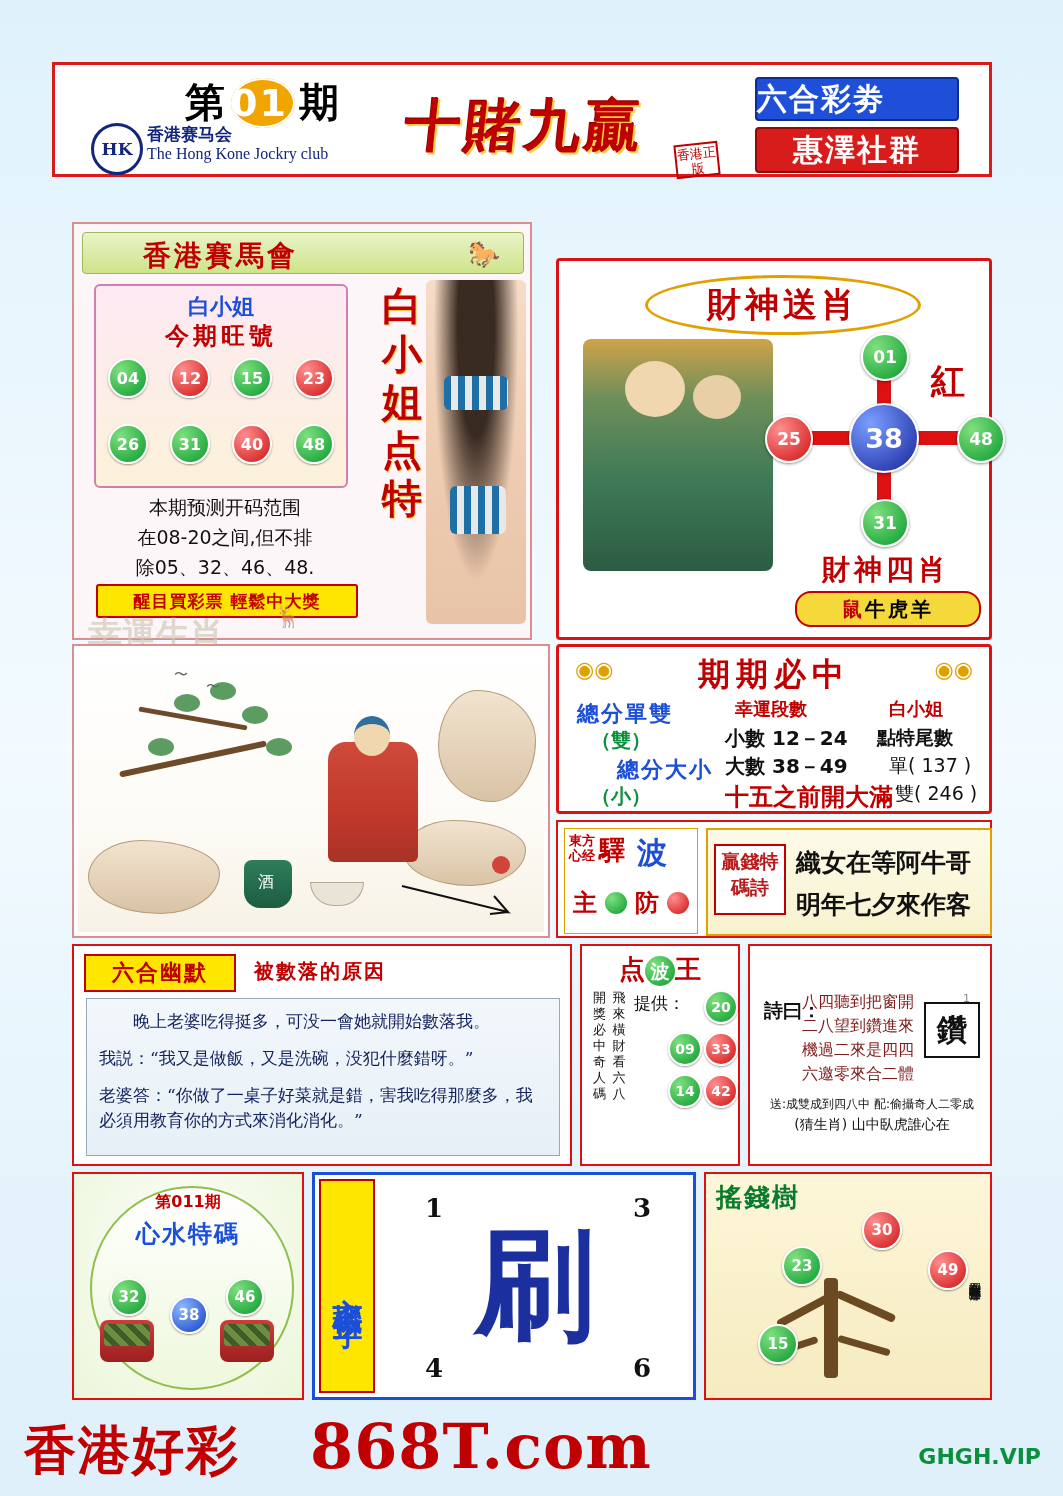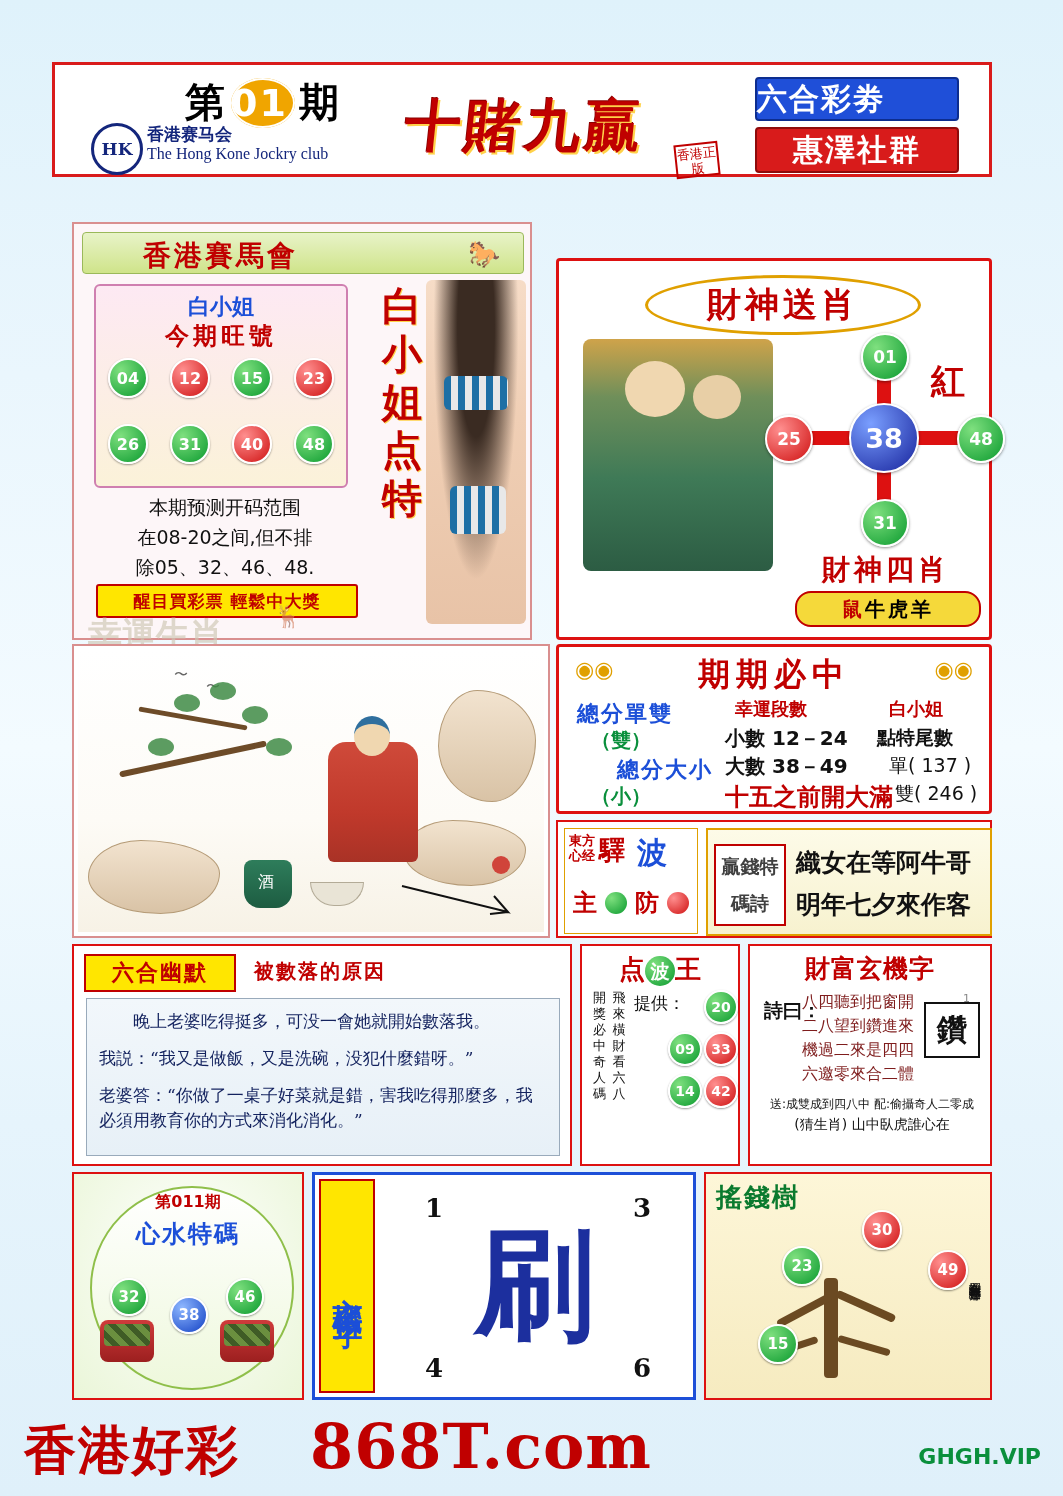--- a/index.html
+++ b/index.html
@@ -199,22 +199,22 @@
   .pbox .v1{position:absolute;left:4px;top:4px;width:26px;font-size:13px;color:#c00000;line-height:15px;font-weight:bold;text-align:center;}
   .pbox .bigred{position:absolute;left:34px;top:4px;font-size:26px;color:#c00000;font-weight:bold;font-family:"DejaVu Serif",serif;}
   .pbox .bigblue{position:absolute;left:72px;top:4px;font-size:30px;color:#1c4fd8;font-weight:bold;
      font-family:"DejaVu Serif",serif;}
   .pbox .row2{position:absolute;left:4px;top:58px;width:124px;display:flex;align-items:center;justify-content:space-around;}
   .pbox .row2 .t{font-size:24px;color:#c00000;font-weight:bold;}
   .dotg{width:22px;height:22px;border-radius:50%;background:radial-gradient(circle at 30% 28%,#7fe07f,#0a9a2e);}
   .dotr{width:22px;height:22px;border-radius:50%;background:radial-gradient(circle at 30% 28%,#ff8f8f,#cf1111);}
   .poem-area{position:absolute;left:148px;top:6px;width:282px;height:104px;
     background:linear-gradient(180deg,#fdfbe8,#f7f2cf);border:2px solid #e0a000;}
-  .poem-key{position:absolute;left:6px;top:14px;width:72px;height:82px;border:2px solid #c00000;background:#fff;
-    font-size:19px;color:#404040;font-weight:bold;line-height:37px;text-align:center;padding-top:2px;box-sizing:border-box;}
+  .poem-key{position:absolute;left:6px;top:14px;width:72px;height:71px;border:2px solid #c00000;background:#fff;
+    font-size:19px;color:#b91c1c;font-weight:bold;line-height:26px;text-align:center;padding-top:2px;box-sizing:border-box;}
   .poem-l1{position:absolute;left:88px;top:16px;font-size:25px;color:#111;font-weight:bold;font-family:"DejaVu Serif",serif;}
   .poem-l2{position:absolute;left:88px;top:58px;font-size:25px;color:#111;font-weight:bold;font-family:"DejaVu Serif",serif;}
 
   
   #p-humor{left:72px;top:944px;width:500px;height:222px;border:2px solid #d11;background:#fff;}
   .humor-tag{position:absolute;left:10px;top:8px;width:148px;height:34px;background:#ffe600;
     border:2px solid #c00000;display:flex;align-items:center;justify-content:center;
     font-size:22px;font-weight:bold;color:#c00000;letter-spacing:2px;}
   .humor-sub{position:absolute;left:180px;top:12px;font-size:20px;color:#c00000;font-weight:bold;letter-spacing:2px;font-family:Liberation Mono, monospace;}
   .humor-body{position:absolute;left:12px;top:52px;width:474px;height:158px;border:1px solid #9ab;
@@ -480,21 +480,20 @@
         <div class="bw-b b-red">33</div>
       </div>
       <div class="r">
         <div class="bw-b b-green">14</div>
         <div class="bw-b b-red">42</div>
       </div>
     </div>
   </div>
 
   <div class="panel" id="p-rich">
-    <div class="rich-title">財富玄機字</div>
     <div class="rich-num">1</div>
     <div class="rich-poem-lbl">詩曰：</div>
     <div class="rich-lines">
       <div>八四聽到把窗開</div>
       <div>二八望到鑽進來</div>
       <div>機過二來是四四</div>
       <div>六邀零來合二體</div>
     </div>
     <div class="rich-char">鑽</div>
     <div class="rich-small1">送:成雙成到四八中  配:偷攝奇人二零成</div>

